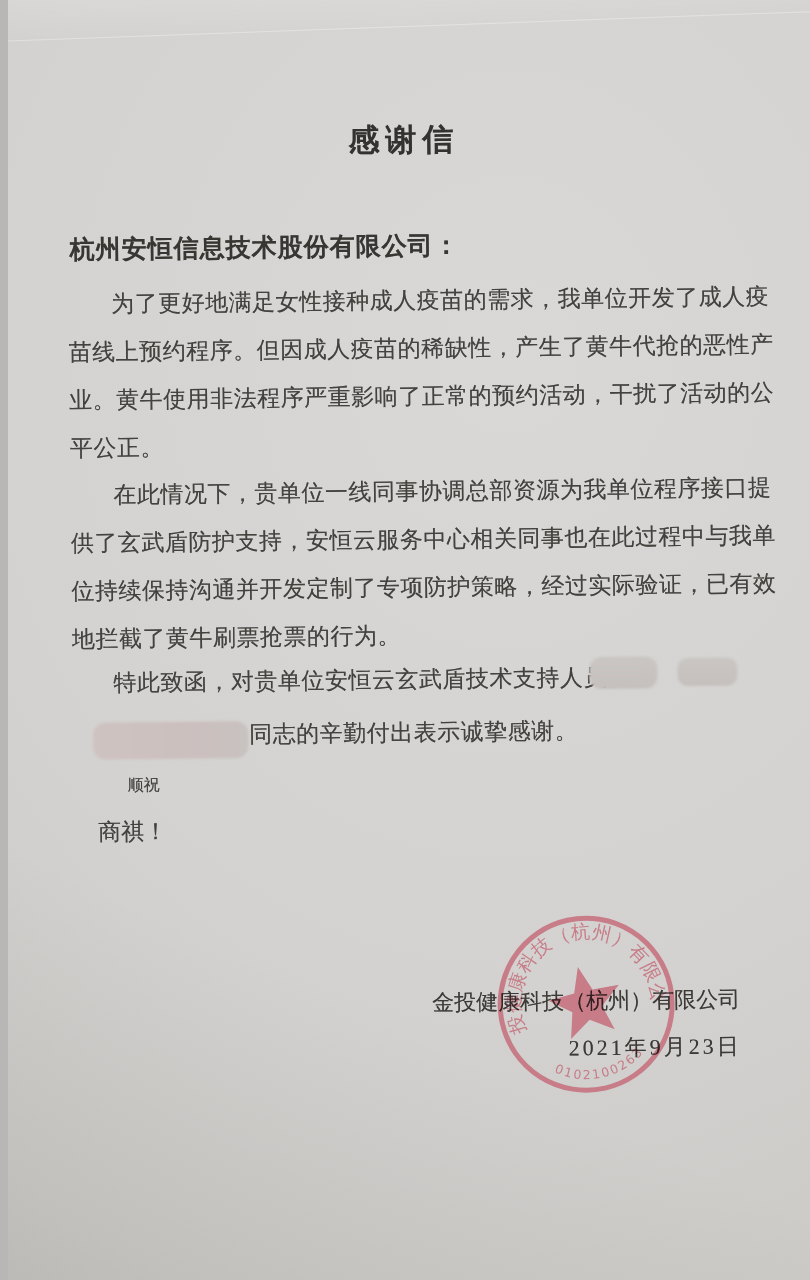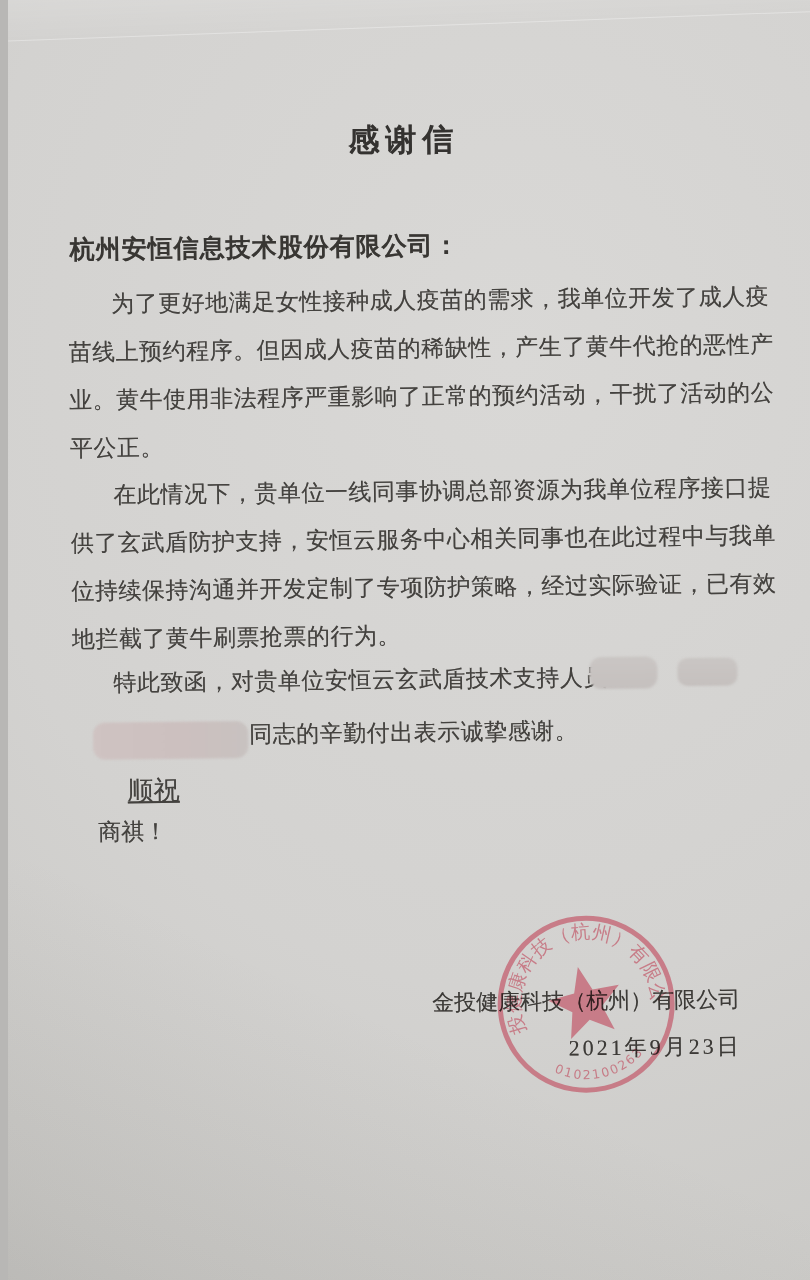--- a/index.html
+++ b/index.html
@@ -30,21 +30,21 @@
   }
   .txt{position:absolute;white-space:nowrap;line-height:1.15;
        text-shadow:0 0 .6px rgba(70,68,64,.55);}
   .title{left:346px;top:126px;font-size:31px;font-weight:600;letter-spacing:6px;color:#343230;}
   .salutation{left:66px;top:236px;font-size:25px;font-weight:700;letter-spacing:1px;color:#383633;}
   .bl{font-size:23px;letter-spacing:.5px;}
   .l0{left:107px;top:292px}.l1{left:64px;top:340px}.l2{left:64px;top:388px}
   .l3{left:64px;top:436px}.l4{left:107px;top:483px}.l5{left:64px;top:531px}
   .l6{left:64px;top:579px}.l7{left:64px;top:627px}
   .l8{left:105px;top:671px}.l9{left:240px;top:724px}
-  .closing1{left:118px;top:777px;font-size:26px;text-decoration:underline;}
+  .closing1{left:118px;top:777px;font-size:16px;}
   .closing2{left:88px;top:820px;font-size:23px;}
   .signature{left:420px;top:994px;font-size:22px;color:#3c3a37;}
   .date{left:556px;top:1041px;font-size:22px;letter-spacing:3px;color:#3c3a37;}
   .redact{position:absolute;border-radius:12px;filter:blur(1.1px);
     background:linear-gradient(180deg,#cac6c4,#c5c0be);}
   .redact.pink{background:linear-gradient(90deg,#cfc3c2,#ccc0bf 60%,#c8c2c0);}
   .r1a{left:581px;top:663px;width:68px;height:32px;}
   .r1b{left:669px;top:665px;width:60px;height:28px;border-radius:10px;}
   .r2{left:84px;top:723px;width:155px;height:37px;}
   .stamp{position:absolute;left:462px;top:898px;width:224px;height:224px;

